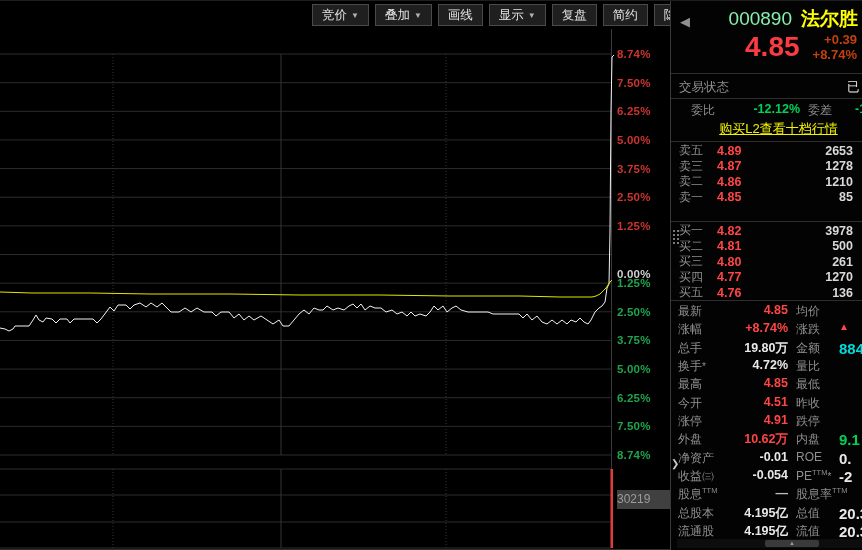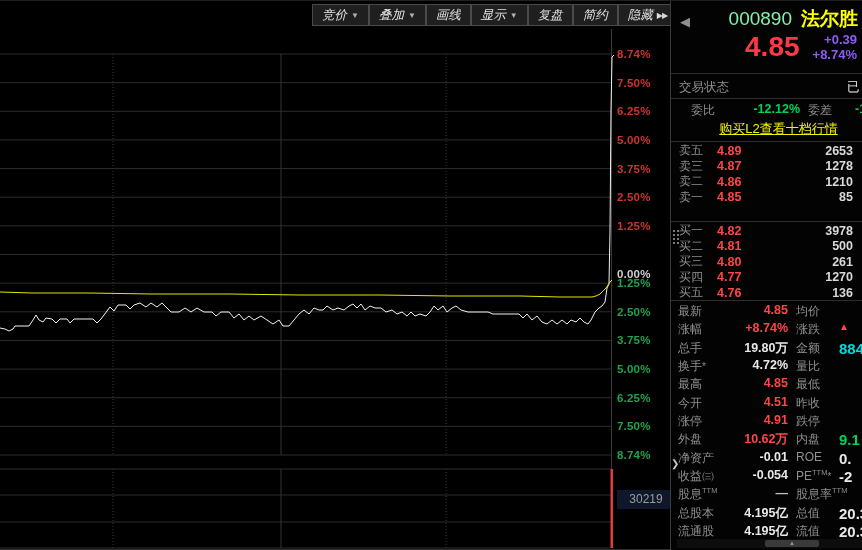--- a/index.html
+++ b/index.html
@@ -6,41 +6,41 @@
   html,body { background:#000; }
   body { font-family:"Liberation Sans","DejaVu Sans",sans-serif; }
   .window { position:relative; width:862px; height:550px; background:#000; overflow:hidden; border-top:1px solid #1e1e1e; }
 
   
   #plot { position:absolute; left:0; top:0; }
   .axis-lab { position:absolute; left:617px; transform:translateY(-50%); font-size:11.5px; font-weight:700; letter-spacing:.2px; }
   .axis-lab.red { color:#cd3430; }
   .axis-lab.green { color:#1ea44c; }
   .axis-lab.white { color:#cfcfcf;margin-top:19px; }
-  .vol-label { position:absolute; left:617px; top:489px; width:58px; height:19px; background:#0f172a; color:#9b9b9b; font-size:12px; text-align:center; line-height:19px; }
+  .vol-label { position:absolute; left:617px; top:489px; width:58px; height:19px; background:#404040; color:#9b9b9b; font-size:12px; text-align:left; line-height:19px; }
   .bottom-border { position:absolute; left:0; top:548px; width:862px; height:1px; background:#2e2e2e; }
 
   
-  .toolbar { position:absolute; left:312px; top:3px; height:22px; display:flex; gap:0;font-style:italic; }
+  .toolbar { position:absolute; left:312px; top:3px; height:22px; display:flex; gap:6px; }
   .tb-btn { height:22px; padding:0 9px; background:#1f1f1f; border:1px solid #4a4a4a; color:#e4e4e4; font-size:12.5px; display:flex; align-items:center; gap:4px; white-space:nowrap; cursor:default; }
   .tb-btn .caret { font-size:8px; color:#b0b0b0; }
   .tb-btn .ff { font-size:8px; color:#d8d8d8; letter-spacing:-1px; }
   .tb-btn.icon-btn { padding:0 4px; }
 
   
   .panel { position:absolute; left:670px; top:0; width:192px; height:550px; background:#030303; border-left:1px solid #3a3a3a; }
   .p-header { position:absolute; top:0; left:0; width:100%; height:72px; }
   .back { position:absolute; left:9px; top:13px; color:#8f8f8f; font-size:13px; cursor:pointer; }
   .code-row { position:absolute; top:5px; right:4px; display:flex; align-items:baseline; gap:9px; }
   .code { color:#86efac; font-size:19px; }
   .name { color:#ffff00; font-size:19px; font-weight:700; }
   .price-row { position:absolute; top:30px; right:5px; display:flex; align-items:center; gap:13px; }
   .big-price { color:#fb3b44; font-size:28px; font-weight:700; }
   .chg { display:flex; flex-direction:column; align-items:flex-end; line-height:15px; }
-  .chg span { color:#8b5cf6; font-size:13px; font-weight:700; }
+  .chg span { color:#c2410c; font-size:13px; font-weight:700; }
 
   .status-row { position:absolute; top:72px; left:0; width:100%; height:26px; border-top:1px solid #2e2e2e; border-bottom:1px solid #2e2e2e; }
   .status-row .lbl { position:absolute; left:8px; top:5px; color:#8f8f8f; font-size:12.5px; }
   .status-row .val { position:absolute; left:176px; top:5px; color:#e8e8e8; font-size:12.5px; }
 
   .weibi-row { position:absolute; top:98px; left:12px; width:100%; height:21px; font-size:12px; }
   .weibi-row .l1 { position:absolute; left:8px; top:3px; color:#8f8f8f; }
   .weibi-row .v1 { position:absolute; left:38px; top:3px; width:79px; text-align:right; color:#00d158; font-weight:700; font-size:12.5px; }
   .weibi-row .l2 { position:absolute; left:125px; top:3px; color:#8f8f8f; }
   .weibi-row .v2 { position:absolute; left:172px; top:3px; color:#00d158; font-weight:700; font-size:12.5px; }

